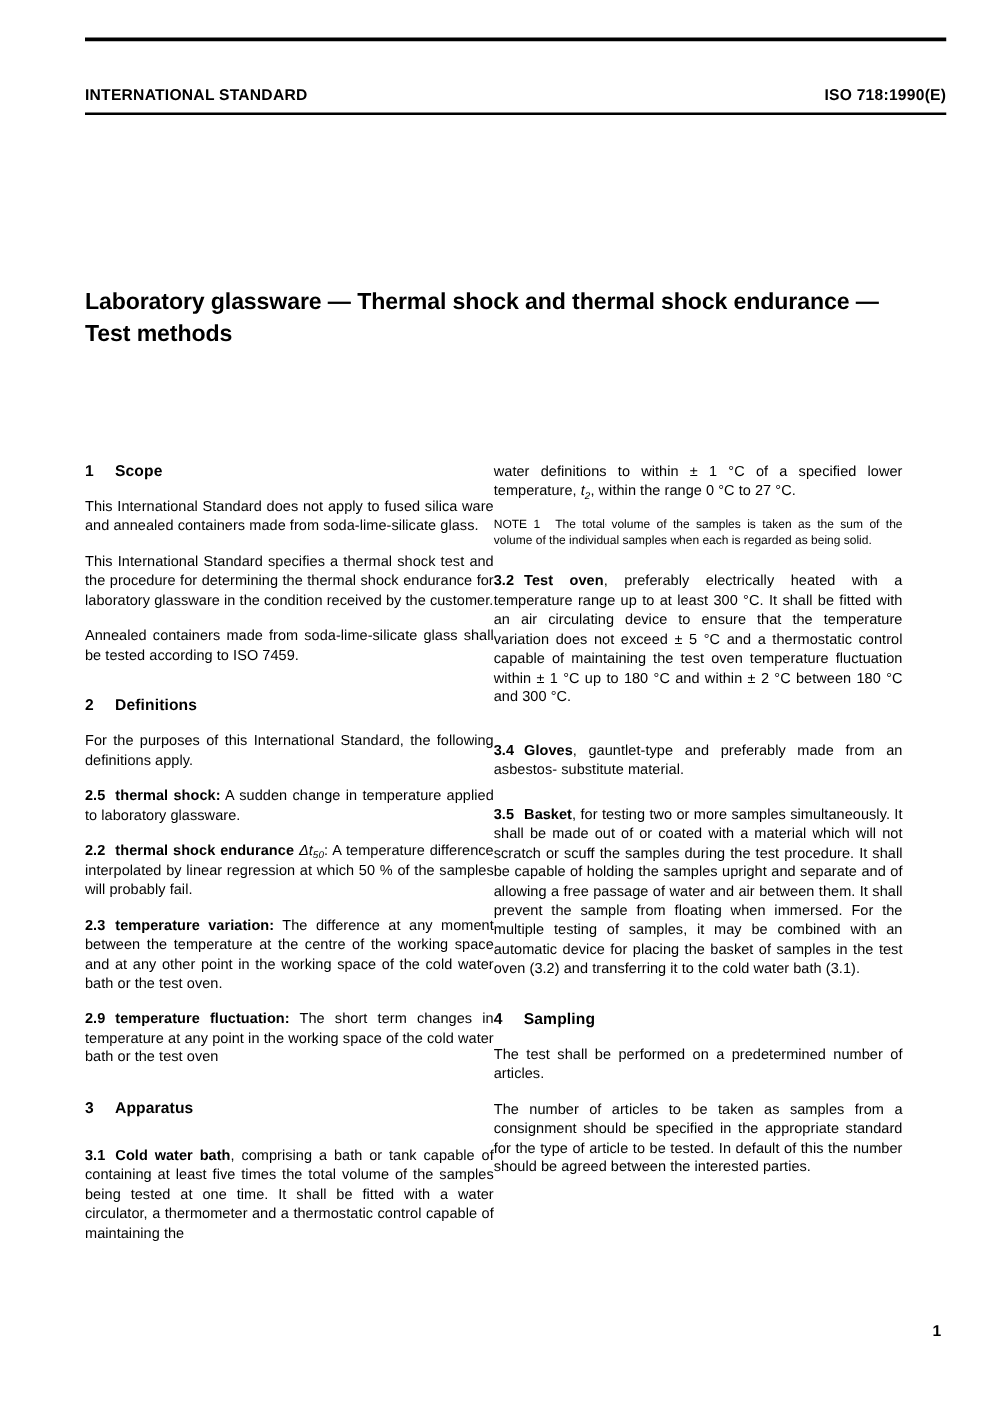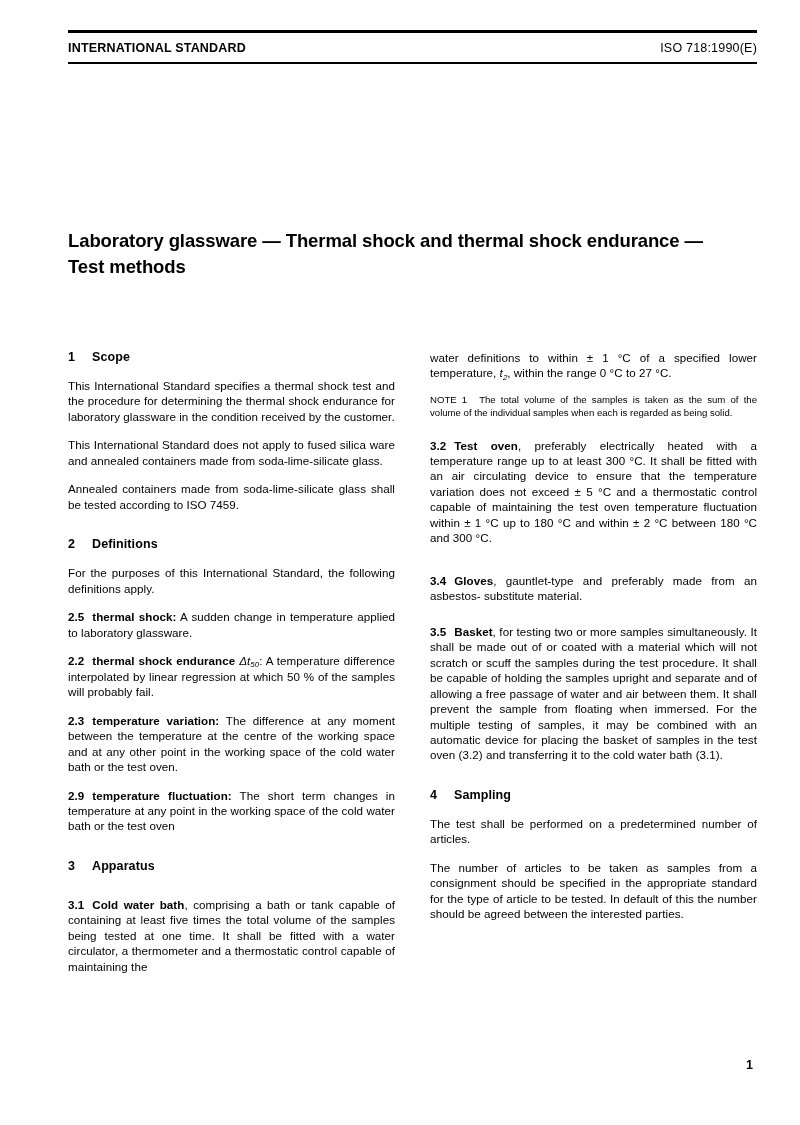--- a/index.html
+++ b/index.html
@@ -48,44 +48,44 @@
     align-items: baseline;
     padding: 8px 0 7px 0;
   }
   .header-left {
     font-size: 12.5px;
     font-weight: bold;
     letter-spacing: 0.2px;
   }
   .header-right {
     font-size: 12.5px;
-    font-weight: normal;
+    font-weight: bold;
     letter-spacing: 0.2px;
+    margin-top: 28px;
   }
 
   
   .doc-title {
     position: absolute;
     left: 68px;
     top: 228px;
     width: 640px;
     font-size: 18.5px;
     font-weight: bold;
     line-height: 1.42;
     letter-spacing: -0.1px;
   }
 
   
   .columns {
     position: absolute;
     left: 68px;
-    top: 350px;
+    top: 370px;
     width: 689px;
     display: flex;
-    gap: 35px;
   }
   .col {
     width: 327px;
   }
 
   h2.sec {
     font-size: 12.5px;
     font-weight: bold;
     margin: 0 0 14px 0;
     letter-spacing: 0.1px;
@@ -148,22 +148,22 @@
   <div class="doc-title">Laboratory glassware — Thermal shock and thermal shock endurance — Test methods</div>
 
   <div class="columns">
 
     <div class="col">
 
       <h2 class="sec">
         <span class="num">1</span><span>Scope</span>
       </h2>
 
+      <p class="body">This International Standard does not apply to fused silica ware and annealed containers made from soda-lime-silicate glass.</p>
       <p class="body">This International Standard specifies a thermal shock test and the procedure for determining the thermal shock endurance for laboratory glassware in the condition received by the customer.</p>
-      <p class="body">This International Standard does not apply to fused silica ware and annealed containers made from soda-lime-silicate glass.</p>
       <p class="body">Annealed containers made from soda-lime-silicate glass shall be tested according to ISO 7459.</p>
 
       <div class="gap-before-head"></div>
       <h2 class="sec">
         <span class="num">2</span><span>Definitions</span>
       </h2>
 
       <p class="body">For the purposes of this International Standard, the following definitions apply.</p>
 
       <p class="body"><span class="clause-no">2.5</span><span class="clause-gap"></span><span class="term">thermal shock:</span><span> A sudden change in temperature applied to laboratory glassware.</span></p>

